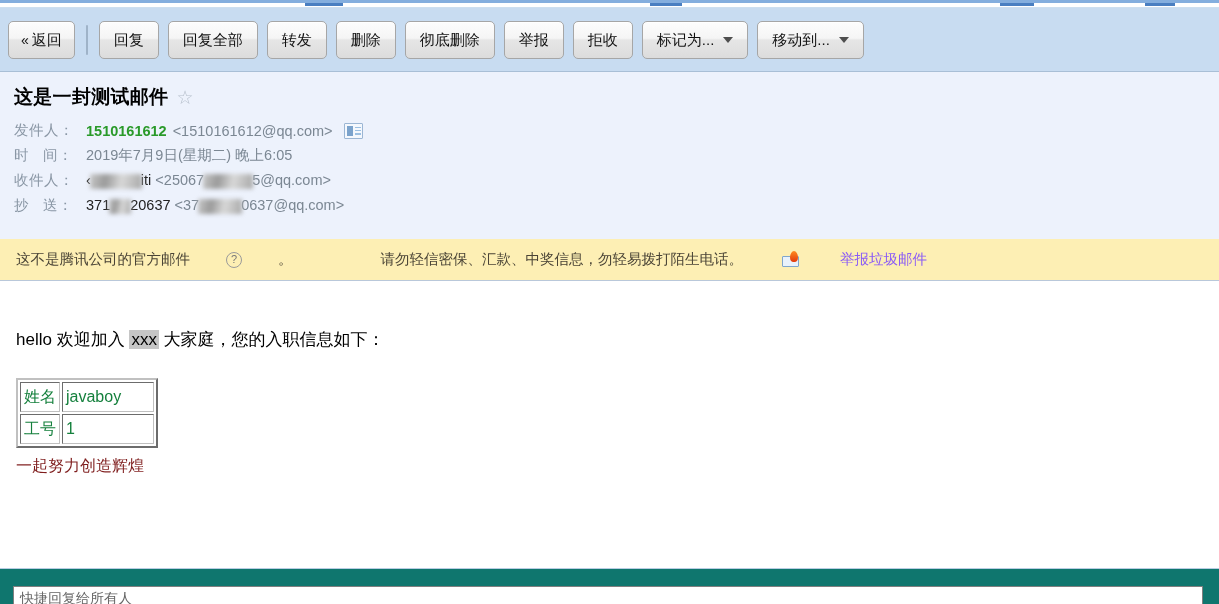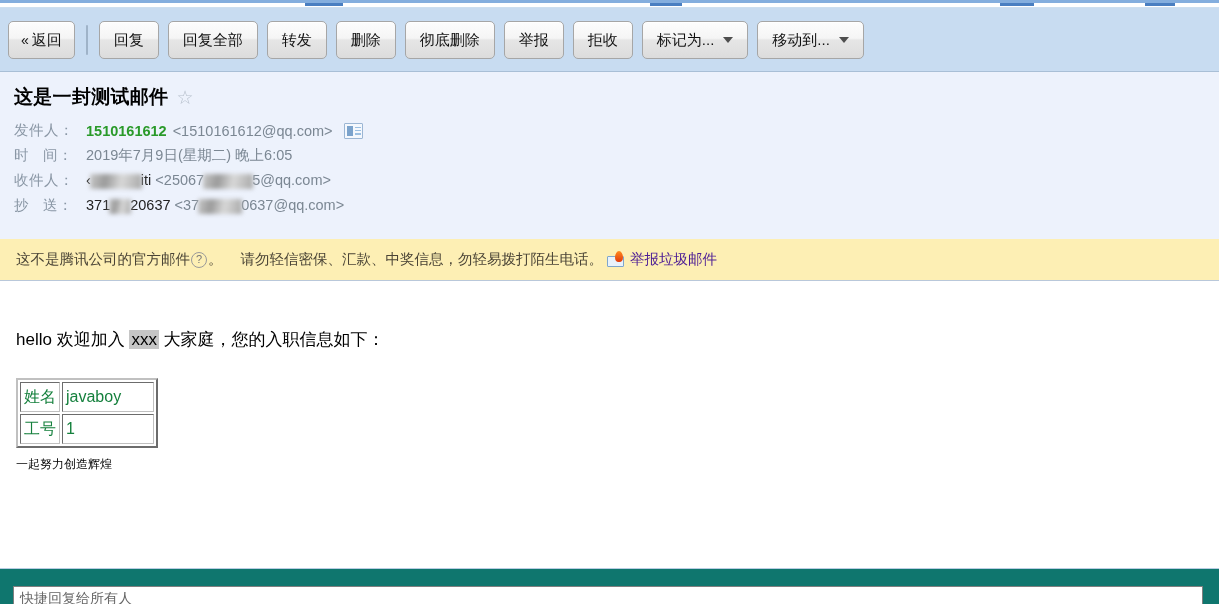--- a/index.html
+++ b/index.html
@@ -181,20 +181,21 @@
     width: 1219px;
     height: 42px;
     background: #fdefb4;
     border-bottom: 1px solid #b9c8da;
     box-sizing: border-box;
     display: flex;
     align-items: center;
     padding-left: 16px;
     font-size: 14.5px;
     color: #4a4436;
+    gap: 35px;
   }
   .q-icon {
     display: inline-block;
     width: 14px; height: 14px;
     line-height: 13px;
     text-align: center;
     border: 1px solid #9a9a9a;
     border-radius: 50%;
     font-size: 11px;
     color: #777;
@@ -219,21 +220,21 @@
     border-radius: 1px;
   }
   .spam-icon .flame {
     position: absolute;
     right: 1px; top: -1px;
     width: 8px; height: 11px;
     background: linear-gradient(to bottom, #ff8a1f, #e23a0c);
     border-radius: 50% 50% 45% 45% / 60% 60% 40% 40%;
   }
   .spam-link {
-    color: #4c1d95;
+    color: #8b5cf6;
     text-decoration: none;
     font-size: 14.5px;
   }
 
   
   .mailbody {
     position: absolute;
     left: 0; top: 282px;
     width: 1219px;
     height: 230px;
@@ -263,22 +264,22 @@
     padding: 1px 3px;
     font-size: 16px;
     color: #15803d;
     vertical-align: middle;
     height: 26px;
     font-family: "Liberation Sans", "DejaVu Sans", sans-serif;
   }
   table.info td.k { white-space: nowrap; }
   table.info td.v { min-width: 84px; }
   .slogan {
-    color: #000000;
-    font-size: 12px;
+    color: #7f1d1d;
+    font-size: 16px;
     margin-top: 8px;
   }
 
   
   .bottom-sep {
     position: absolute;
     left: 0; top: 568px;
     width: 1219px;
     height: 1px;
     background: #b8cde2;

